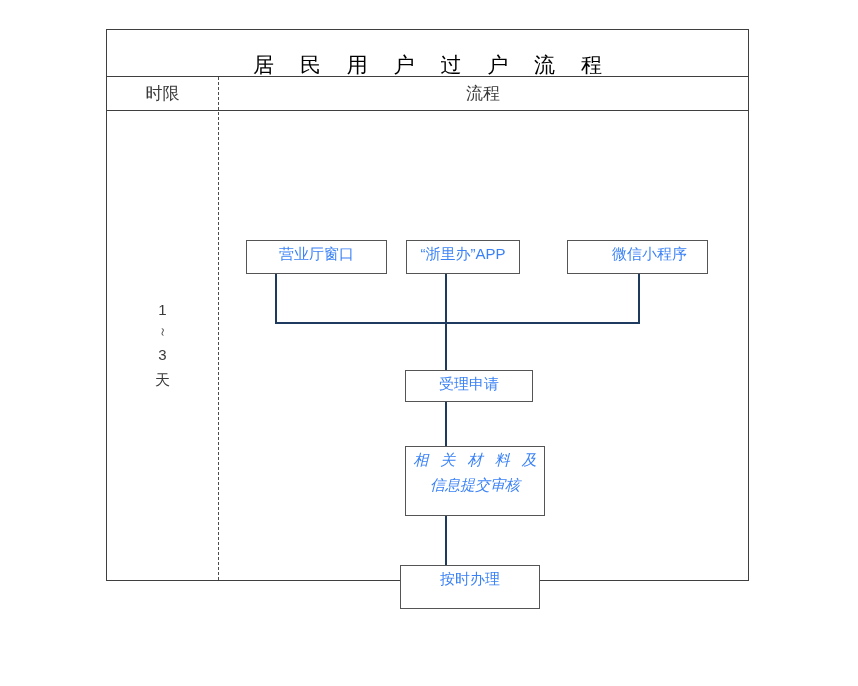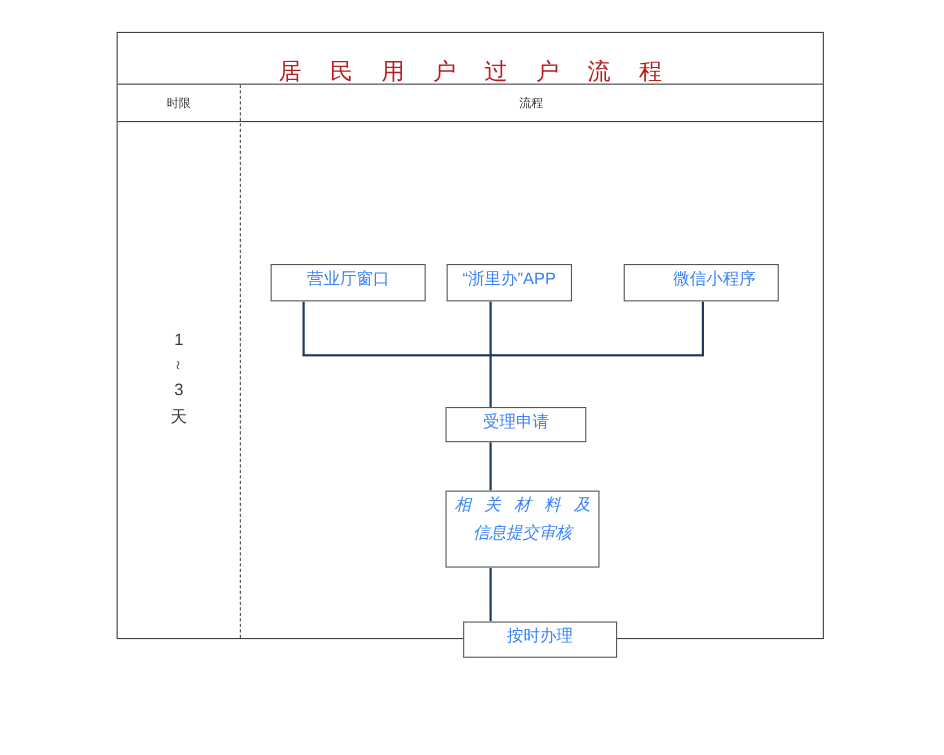--- a/index.html
+++ b/index.html
@@ -34,21 +34,21 @@
     border-bottom: 1.6px solid #3f3f3f;
     display: flex;
     align-items: center;
     justify-content: center;
     box-sizing: border-box;
   }
   .title-text {
     font-size: 21px;
     letter-spacing: 10px;
     text-indent: 10px;
-    color: #b91c1c;
+    color: #000000;
     white-space: nowrap;
     margin-top: 24px;
   }
 
   .head-row {
     height: 34px;
     border-bottom: 1.6px solid #3f3f3f;
     display: flex;
     box-sizing: border-box;
     position: relative;
@@ -62,21 +62,21 @@
     flex: 0 0 111px;
   }
   .head-cell-right {
     flex: 1 1 auto;
     display: flex;
     align-items: center;
     justify-content: center;
     box-sizing: border-box;
   }
   .head-label {
-    font-size: 11px;
+    font-size: 17px;
     color: #3a3a3a;
   }
 
   
   .body-row {
     position: relative;
     height: calc(552px - 47px - 34px - 3.2px);
     box-sizing: border-box;
   }
 
@@ -148,21 +148,21 @@
   }
 
   
   .n-hall   { left: 28px;  top: 129px; width: 141px; height: 34px; }
   .n-app    { left: 188px; top: 129px; width: 114px; height: 34px; }
   .n-wechat { left: 349px; top: 129px; width: 141px; height: 34px; padding-left: 24px; }
 
   
   .n-accept { left: 187px; top: 259px; width: 128px; height: 32px; }
   .n-submit { left: 187px; top: 335px; width: 140px; height: 70px; font-style: italic; }
-  .n-handle { left: 203px; top: 454px; width: 140px; height: 33px; }
+  .n-handle { left: 182px; top: 454px; width: 140px; height: 44px; }
 
   
   .conn {
     position: absolute;
     background: #1f3a5f;
     z-index: 1;
   }
   .v { width: 1.8px; }
   .h { height: 1.8px; }
 

